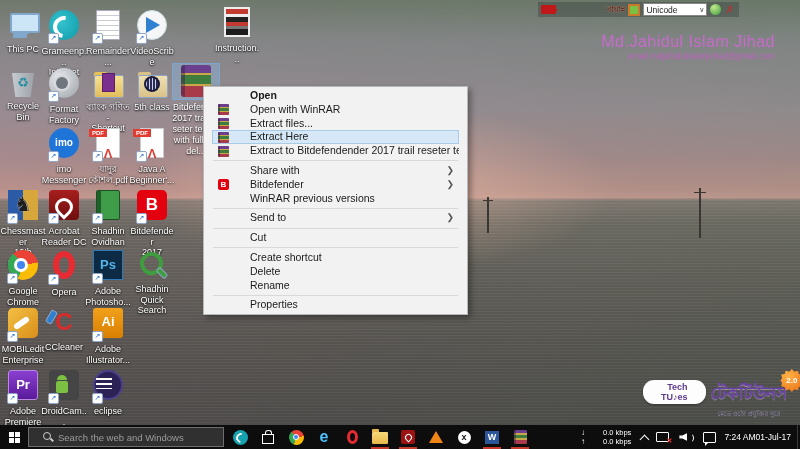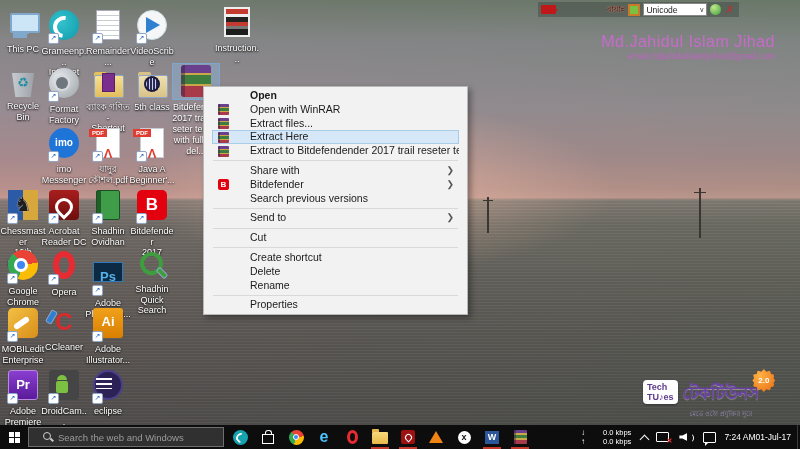--- a/index.html
+++ b/index.html
@@ -60,21 +60,21 @@
   .a-pdf::after{content:"Λ";position:absolute;left:0;right:0;bottom:2px;color:#e03c31;font-size:13px;font-weight:bold;line-height:13px;}
   .a-chess{width:30px;height:30px;margin:2px auto;background:linear-gradient(90deg,#2b5aa6 50%,#d8a73c 50%);}
   .a-chess::after{content:"♞";position:absolute;left:0;right:0;top:3px;font-size:20px;line-height:22px;color:#1d1d1d;text-shadow:0 0 1px #fff;}
   .a-acro{width:30px;height:30px;margin:2px auto;border-radius:4px;background:linear-gradient(180deg,#a81e1e,#6f0f0f);}
   .a-acro::after{content:"";position:absolute;left:8px;top:8px;width:12px;height:12px;border:3px solid #fff;border-radius:50% 50% 0 50%;transform:rotate(45deg);}
   .a-book{width:24px;height:30px;margin:2px auto;background:linear-gradient(90deg,#1f5f28 0 4px,#3f9d4a 4px 22px,#e8f0e0 22px);border-radius:2px;border:1px solid #1d4f24;}
   .a-bitd{width:30px;height:30px;margin:2px auto;border-radius:5px;background:#e3000f;color:#fff;font-weight:bold;font-size:17px;line-height:30px;text-align:center;}
   .a-chrome{width:30px;height:30px;margin:2px auto;border-radius:50%;background:conic-gradient(from -40deg,#ea4335 0 120deg,#fbbc05 0 240deg,#34a853 0 360deg);}
   .a-chrome::after{content:"";position:absolute;left:8px;top:8px;width:8px;height:8px;border-radius:50%;background:#4285f4;border:3px solid #fff;}
   .a-opera{width:22px;height:28px;margin:3px auto;border:6px solid #e62b32;border-radius:50%;}
-  .a-ps{width:30px;height:20px;margin:14px auto;background:#0c2a44;border:1px solid #2f79b8;color:#56b3e8;font-weight:bold;font-size:13px;line-height:28px;text-align:center;}
+  .a-ps{width:30px;height:30px;margin:2px auto;background:#0c2a44;border:1px solid #2f79b8;color:#56b3e8;font-weight:bold;font-size:13px;line-height:28px;text-align:center;}
   .a-qs::before{content:"";position:absolute;left:5px;top:4px;width:15px;height:15px;border:4px solid #3f9d3f;border-radius:50%;}
   .a-qs::after{content:"";position:absolute;left:21px;top:22px;width:10px;height:4px;background:#3f9d3f;transform:rotate(45deg);border-radius:2px;}
   .a-mob{width:30px;height:30px;margin:2px auto;border-radius:5px;background:linear-gradient(135deg,#f3c043,#d98f1a);}
   .a-mob::after{content:"";position:absolute;left:7px;top:12px;width:17px;height:6px;background:#fff;border-radius:3px;transform:rotate(-35deg);}
   .a-cc{color:#d92b2b;font-weight:bold;font-size:24px;line-height:32px;text-align:center;}
   .a-cc::after{content:"";position:absolute;right:3px;top:4px;width:5px;height:12px;background:#2f7fd0;transform:rotate(30deg);border-radius:2px;}
   .a-ai{width:30px;height:30px;margin:2px auto;border-radius:3px;background:linear-gradient(180deg,#f1a11b,#d97f00);color:#fff;font-weight:bold;font-size:13px;line-height:28px;text-align:center;}
   .a-pr{width:30px;height:30px;margin:2px auto;border-radius:3px;background:linear-gradient(180deg,#8a3fd0,#5a1a9a);border:1px solid #b98ae0;color:#fff;font-weight:bold;font-size:13px;line-height:28px;text-align:center;}
   .a-droid{width:30px;height:30px;margin:2px auto;border-radius:4px;background:#454545;}
   .a-droid::before{content:"";position:absolute;left:10px;top:5px;width:10px;height:5px;background:#7bc043;border-radius:5px 5px 0 0;}
@@ -112,21 +112,21 @@
   .mi.hl{background:#d6e8f7;outline:1px solid #a8cbe8;outline-offset:-1px;}
   .mi .ic{position:absolute;left:6px;top:1.5px;width:11px;height:11px;}
   .ic.winrar{border-radius:1px;border-left:2px solid rgba(60,30,70,.5);
     background:linear-gradient(180deg,#6a3f8e 0 25%,#caa84a 25% 35%,#3f7d3f 35% 60%,#caa84a 60% 70%,#a83a4a 70% 100%);}
   .ic.bd{background:#e3000f;border-radius:2px;color:#fff;font-size:8px;font-weight:bold;text-align:center;line-height:11px;}
   .mi .sub{position:absolute;right:5px;top:0;font-size:9px;color:#555;}
   .msep{height:1px;background:#d9d9d9;margin:2.5px 1px;}
 
   
   #ttunes{position:absolute;left:643px;top:380px;display:flex;align-items:flex-start;}
-  .tt-pill{background:#fdfdfd;border-radius:4px;padding:2px 4px;text-align:left;color:#5f3a8e;font-weight:bold;font-size:9px;line-height:10px;box-shadow:0 1px 2px rgba(0,0,0,.4);}
+  .tt-pill{background:#fdfdfd;border-radius:11px;padding:2px 18px;text-align:right;color:#5f3a8e;font-weight:bold;font-size:9px;line-height:10px;box-shadow:0 1px 2px rgba(0,0,0,.4);}
   .tt-bn{margin-left:5px;position:relative;}
   .tt-bn .big{font-size:17px;font-weight:bold;color:#6b3fa8;text-shadow:0 1px 1px rgba(255,255,255,.35);}
   .tt-bn .tag{font-size:6.5px;color:#9a8fb8;text-align:center;margin-top:1px;}
   .tt-badge{position:absolute;right:-16px;top:-11px;width:23px;height:23px;border-radius:50%;
     background:radial-gradient(circle at 35% 30%,#ffb347,#e86a10);color:#fff;font-size:8px;font-weight:bold;
     line-height:23px;text-align:center;clip-path:polygon(50% 0,61% 12%,77% 6%,81% 22%,98% 24%,92% 39%,100% 50%,92% 61%,98% 76%,81% 78%,77% 94%,61% 88%,50% 100%,39% 88%,23% 94%,19% 78%,2% 76%,8% 61%,0 50%,8% 39%,2% 24%,19% 22%,23% 6%,39% 12%);}
 
   
   #taskbar{position:absolute;left:0;bottom:0;width:800px;height:24px;background:#0d0d0d;display:flex;align-items:center;z-index:20;}
   #start{width:28px;height:24px;display:flex;align-items:center;justify-content:center;}
@@ -375,21 +375,21 @@
 
   <div id="cmenu">
     <div class="mi bold"><span>Open</span></div>
     <div class="mi"><span class="ic winrar"></span><span>Open with WinRAR</span></div>
     <div class="mi"><span class="ic winrar"></span><span>Extract files...</span></div>
     <div class="mi hl"><span class="ic winrar"></span><span>Extract Here</span></div>
     <div class="mi"><span class="ic winrar"></span><span>Extract to Bitdefendender 2017 trail reseter tested with full guideline\</span></div>
     <div class="msep"></div>
     <div class="mi"><span>Share with</span><span class="sub">❯</span></div>
     <div class="mi"><span class="ic bd">B</span><span>Bitdefender</span><span class="sub">❯</span></div>
-    <div class="mi"><span>Search previous versions</span></div>
+    <div class="mi"><span>WinRAR previous versions</span></div>
     <div class="msep"></div>
     <div class="mi"><span>Send to</span><span class="sub">❯</span></div>
     <div class="msep"></div>
     <div class="mi"><span>Cut</span></div>
     <div class="msep"></div>
     <div class="mi"><span>Create shortcut</span></div>
     <div class="mi"><span>Delete</span></div>
     <div class="mi"><span>Rename</span></div>
     <div class="msep"></div>
     <div class="mi"><span>Properties</span></div>

